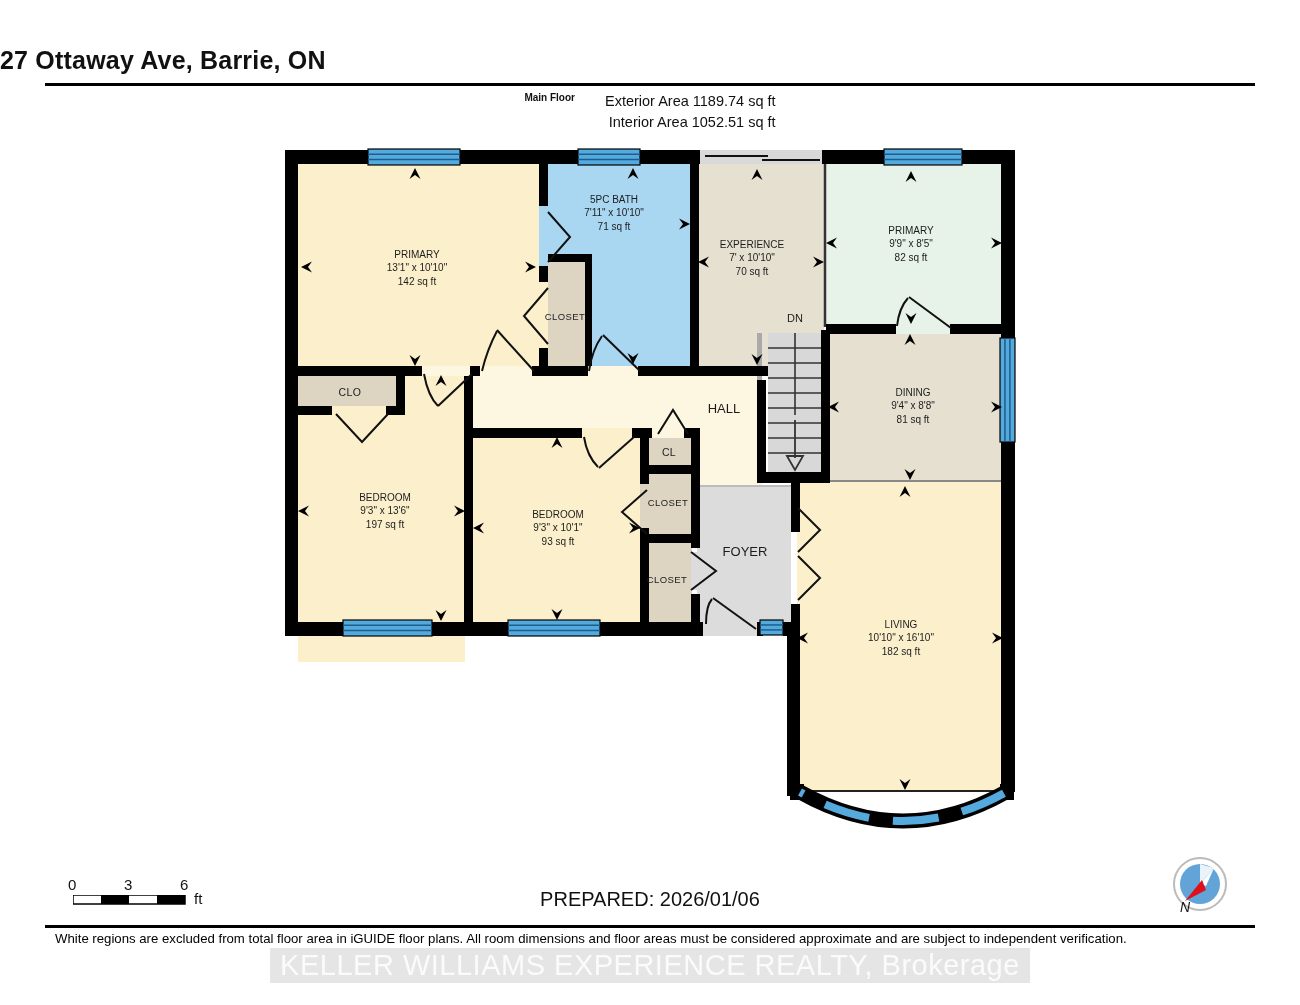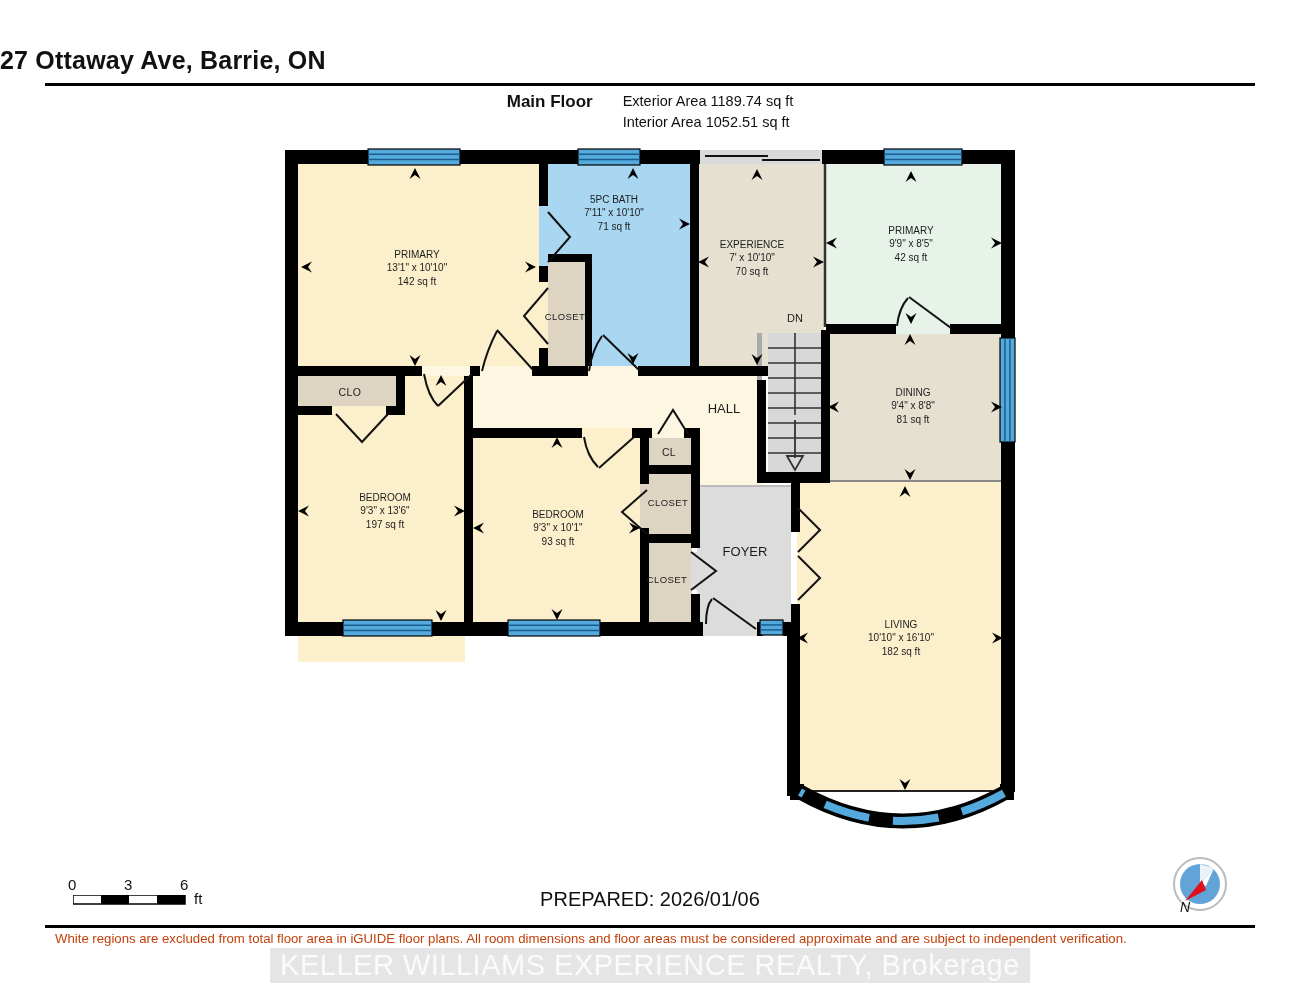--- a/index.html
+++ b/index.html
@@ -2,32 +2,32 @@
 <html style="--c-wall: #000000; --c-window_blue: #55aadd; --c-window_line: #1b5e8e; --c-room_cream: #fcf0cc; --c-hall_cream: #fdf7e1; --c-room_tan: #e6e0d1; --c-room_mint: #e7f2e9; --c-bath_blue: #a9d7f2; --c-closet_tan: #ddd4c2; --c-foyer_gray: #dcdcdc; --c-stair_gray: #d8d8d8;"><head>
 <meta charset="utf-8">
 <style>
   html,body{margin:0;padding:0;background:#ffffff;}
   body{width:1300px;height:1005px;position:relative;font-family:"Liberation Sans",sans-serif;color:#111;overflow:hidden;}
   #page{position:absolute;inset:0;}
   .abs{position:absolute;}
   .title{position:absolute;top:46px;left:0;width:100%;font-size:25px;font-weight:bold;letter-spacing:.2px;}
   .hr{position:absolute;left:45px;width:1210px;background:#000;}
   .floorline{position:absolute;top:91px;left:0;width:100%;display:flex;justify-content:center;}
-  .fl-label{font-weight:bold;font-size:17px;margin-right:30px;margin-top:1px;}
-  .fl-areas{display:flex;flex-direction:column;font-size:14.5px;line-height:1.45;}
+  .fl-label{font-weight:bold;font-size:10px;margin-right:30px;margin-top:1px;}
+  .fl-areas{display:flex;flex-direction:column;font-size:14.5px;line-height:1.45;text-align:right;}
   svg#plan{position:absolute;left:0;top:0;}
   .w{fill:var(--c-wall);}
   .lbl{position:absolute;transform:translate(-50%,-50%);text-align:center;color:#1c1c1c;white-space:nowrap;}
   .room span{display:block;font-size:10px;line-height:1.34;}
   .mid{font-size:13px;}
   .sm{font-size:9.5px;letter-spacing:.4px;}
   .dn{font-size:11px;}
   .scale-nums{position:absolute;font-size:15px;}
   .prepared{position:absolute;top:888px;left:0;width:100%;text-align:center;font-size:20px;}
-  .disclaimer{position:absolute;top:931px;left:55px;font-size:13.2px;color:#c2410c;}
+  .disclaimer{position:absolute;top:931px;left:55px;font-size:13.2px;color:#000000;}
   .watermark{position:absolute;top:948px;left:650px;transform:translateX(-50%);font-size:29px;color:#fbfbfb;background:rgba(208,208,208,.55);padding:1px 10px;white-space:nowrap;letter-spacing:.5px;}
   .compass-n{position:absolute;left:1180px;top:899px;font-style:italic;font-size:14px;}
 </style>
 </head>
 <body>
 
 <div id="page">
 
   <div class="title">27 Ottaway Ave, Barrie, ON</div>
   <div class="hr" style="top:83px;height:3px;"></div>
@@ -231,21 +231,21 @@
       <span>71 sq ft</span>
   </div>
   <div class="lbl room" style="left:752px;top:258px">
     <span>EXPERIENCE</span>
       <span>7' x 10'10"</span>
       <span>70 sq ft</span>
   </div>
   <div class="lbl room" style="left:911px;top:244px">
     <span>PRIMARY</span>
       <span>9'9" x 8'5"</span>
-      <span>42 sq ft</span>
+      <span>82 sq ft</span>
   </div>
   <div class="lbl room" style="left:913px;top:406px">
     <span>DINING</span>
       <span>9'4" x 8'8"</span>
       <span>81 sq ft</span>
   </div>
   <div class="lbl room" style="left:385px;top:511px">
     <span>BEDROOM</span>
       <span>9'3" x 13'6"</span>
       <span>197 sq ft</span>

